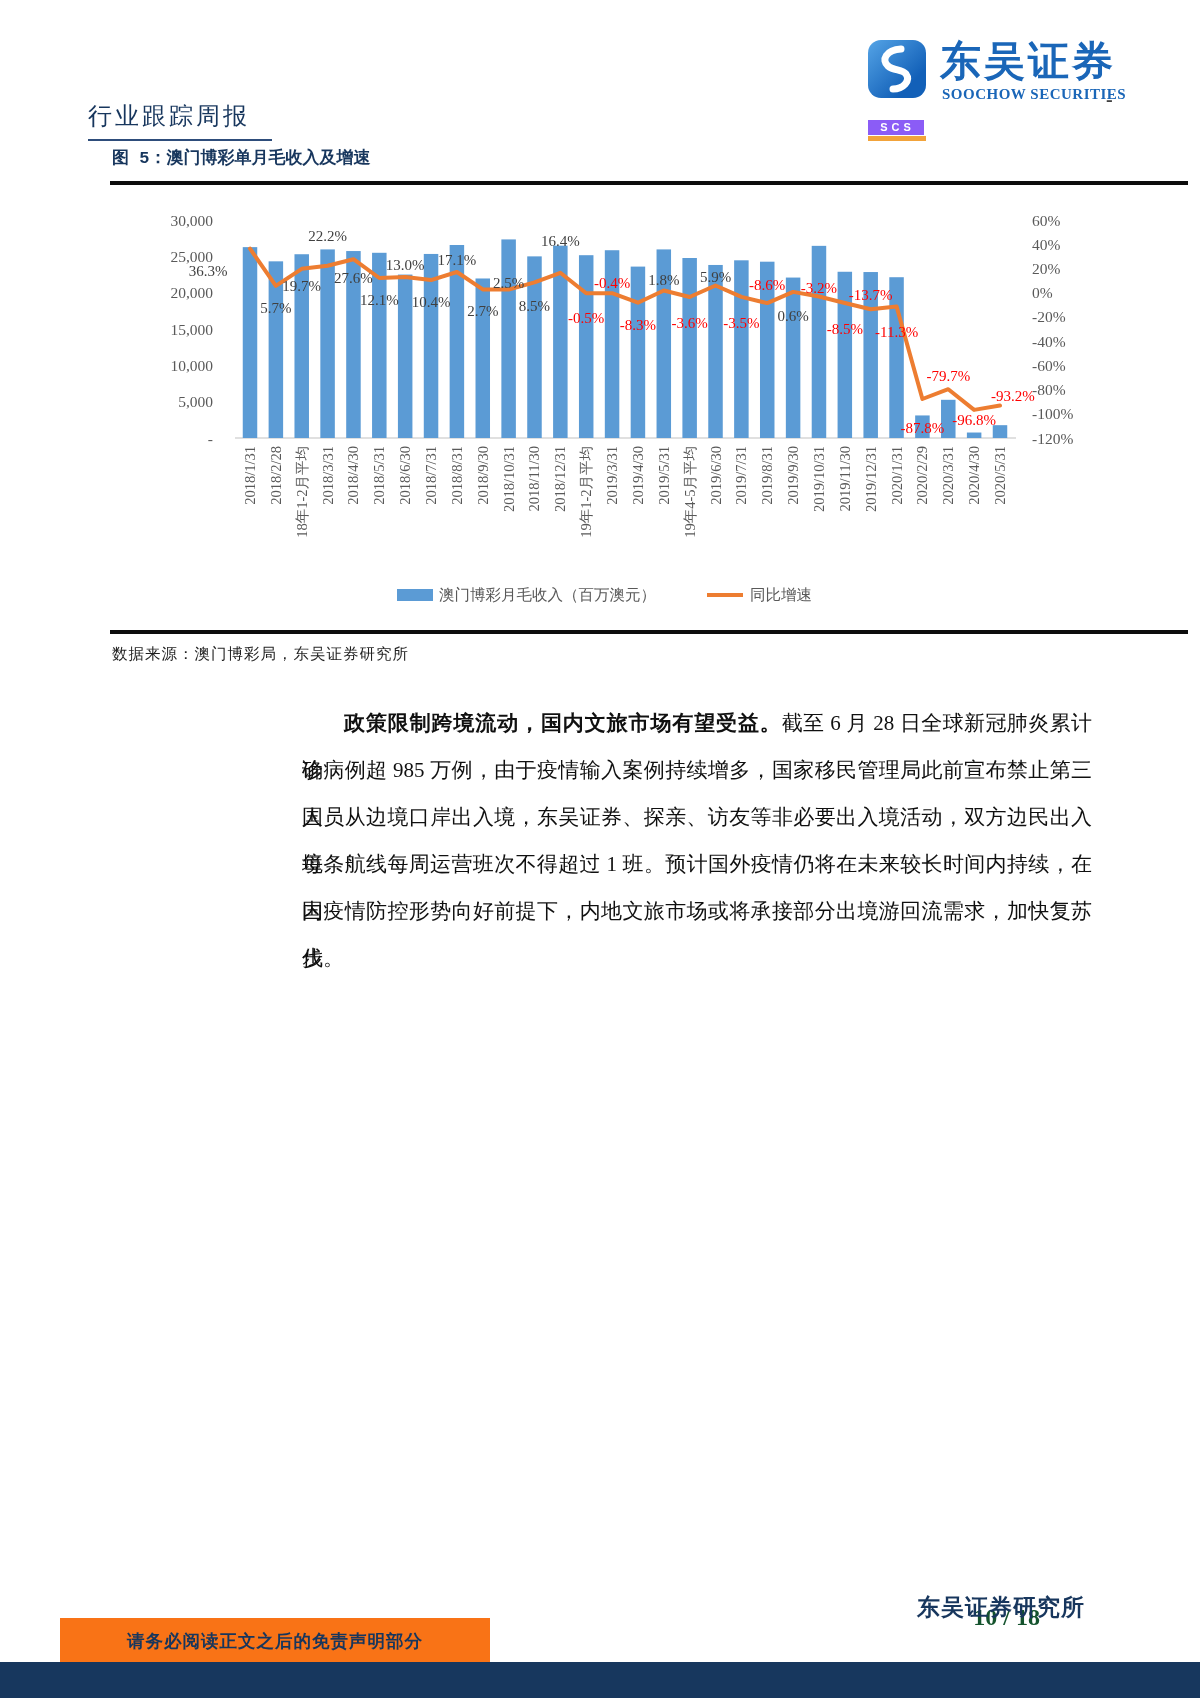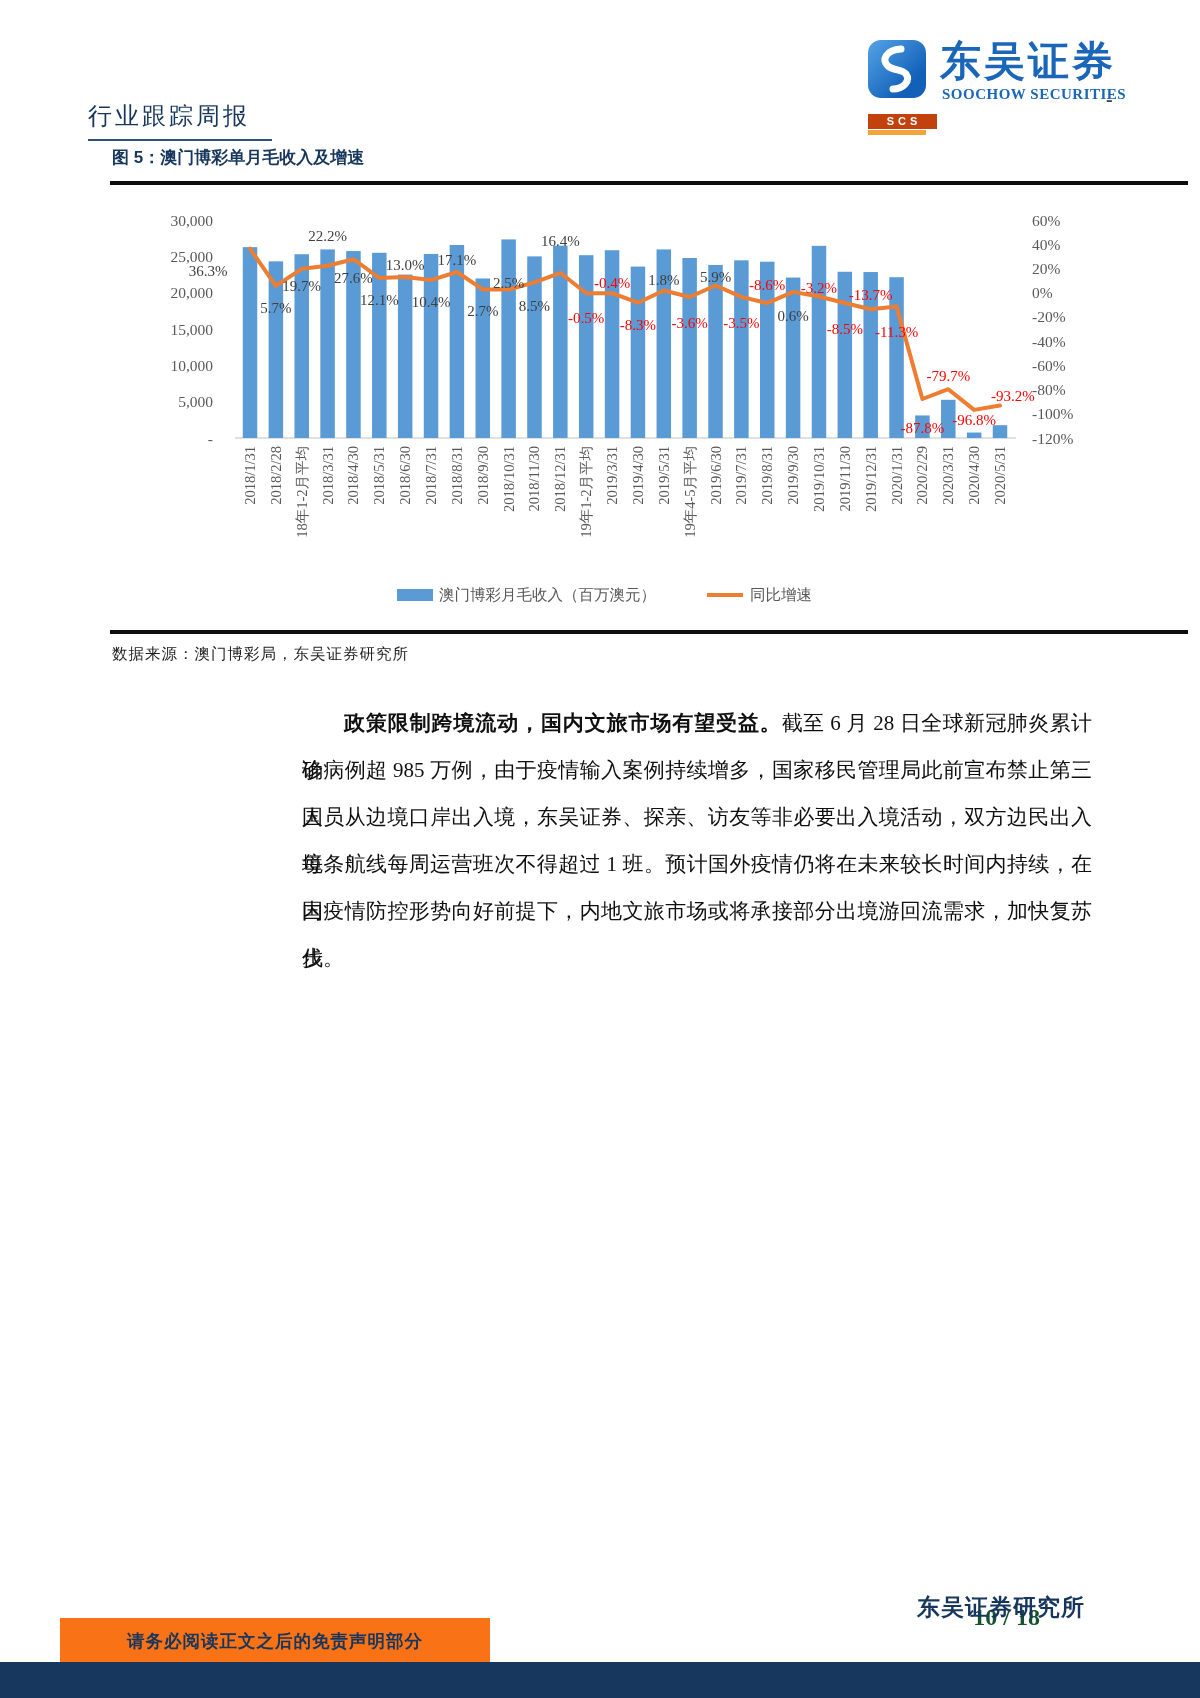--- a/index.html
+++ b/index.html
@@ -7,32 +7,32 @@
         font-family:"Liberation Serif","DejaVu Serif",serif;}
   .abs{position:absolute;}
 
   
   .report-type{left:88px;top:100px;font-size:24px;letter-spacing:3px;color:#17365d;
                padding:0 22px 7px 0;border-bottom:2.5px solid #2e4d7b;}
   .logo{left:868px;top:38px;width:244px;height:86px;}
   .logo-mark{position:absolute;left:0;top:2px;width:58px;}
   .logo-square{width:58px;height:58px;border-radius:13px;
                background:linear-gradient(135deg,#55a4e6 0%,#1260b8 75%);}
-  .logo-abbr{margin-top:16px;width:69px;height:15px;background:#c2410c;color:#fff;
+  .logo-abbr{margin-top:22px;width:56px;height:15px;background:#8b5cf6;color:#fff;
              font-family:"Liberation Sans",sans-serif;font-weight:bold;font-size:11px;
              letter-spacing:4px;text-align:center;line-height:15px;padding-left:3px;box-sizing:border-box;}
   .logo-orange{width:58px;height:4.5px;background:#f2a33a;margin-top:1px;}
   .logo-cn{position:absolute;left:72px;top:-4px;width:172px;font-family:"Liberation Sans","DejaVu Sans",sans-serif;
            font-weight:900;font-size:41px;color:#1a66b8;letter-spacing:3px;white-space:nowrap;}
   .logo-en{position:absolute;left:74px;top:48px;font-family:Liberation Serif, serif;
            font-weight:600;font-size:15px;color:#1a66b8;letter-spacing:0.5px;white-space:nowrap;}
   .header-dash{left:1106px;top:88px;font-size:20px;font-weight:bold;color:#404040;}
 
   
-  .fig-title{left:112px;top:146px;font-family:Liberation Sans, sans-serif;
+  .fig-title{left:112px;top:146px;font-family:Liberation Mono, monospace;
              font-weight:bold;font-size:17px;color:#17365d;}
   .rule{left:110px;width:1078px;height:3.5px;background:#0d0d0d;}
   .rule-top{top:181px;}
   .rule-bottom{top:630px;}
   .fig-source{left:112px;top:644px;font-size:15.5px;color:#1f1f1f;letter-spacing:1px;}
   svg text{font-family:"Liberation Serif","DejaVu Serif",serif;}
 
   
   .body-paragraph{left:302px;top:700px;width:790px;font-size:21px;line-height:47px;color:#101010;}
   .para-line{text-align:justify;text-align-last:justify;height:47px;}

